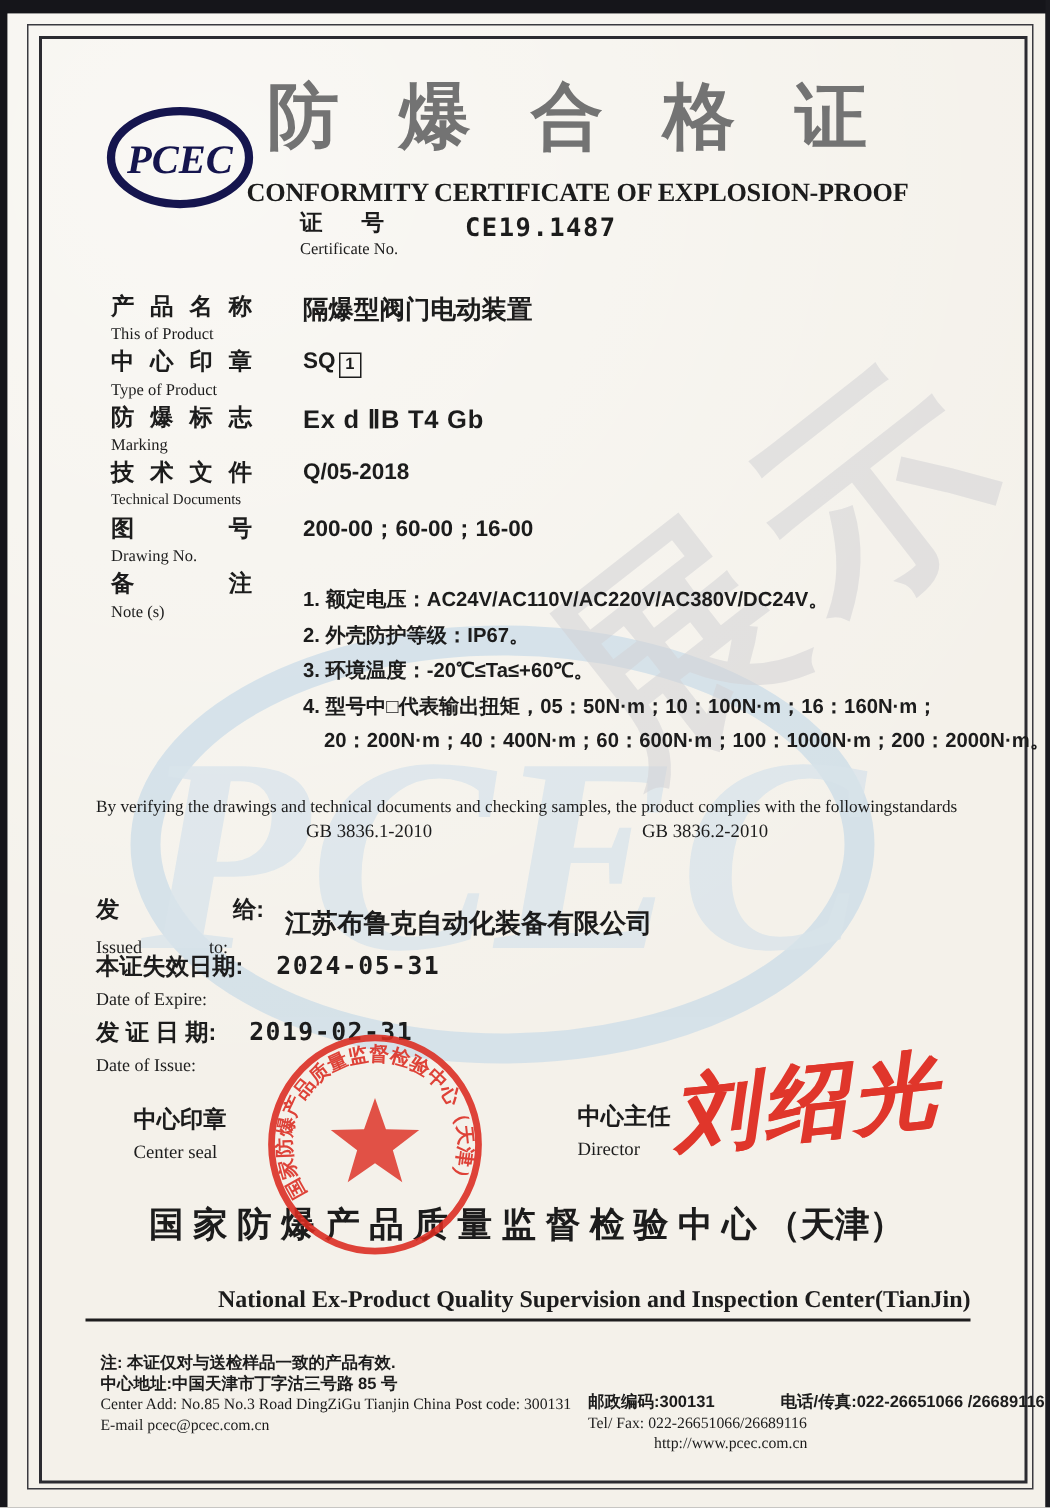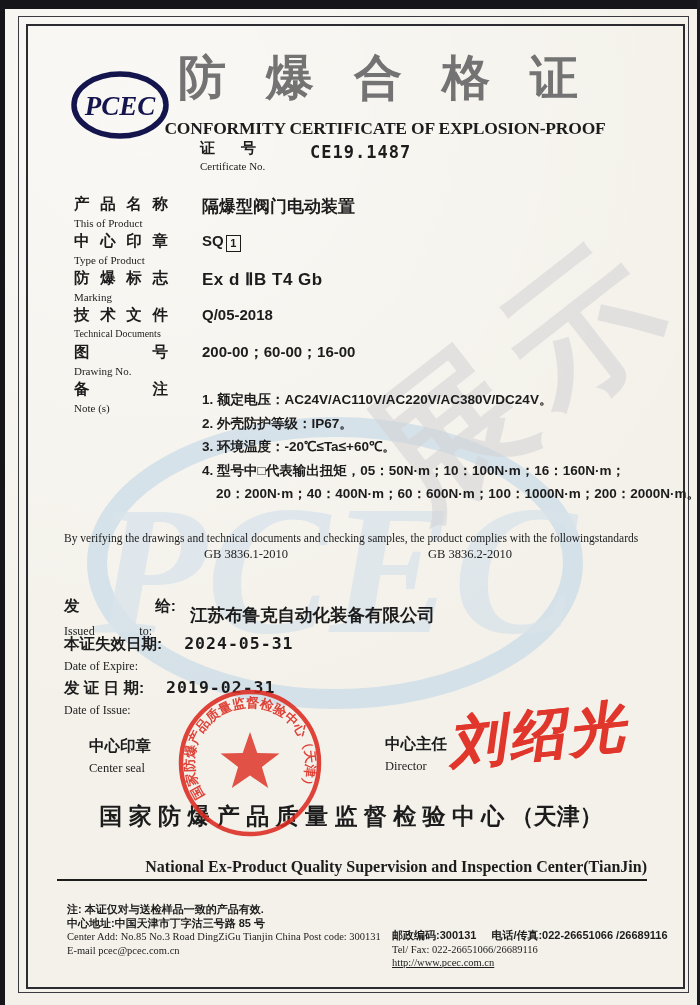--- a/index.html
+++ b/index.html
@@ -86,22 +86,22 @@
   .org2{position:absolute;left:55px;top:830px;width:592px;text-align:center;
         font-size:20.5px;font-weight:bold;letter-spacing:2px;white-space:nowrap;}
   .org3{position:absolute;left:55px;top:858px;width:592px;text-align:right;
         font-family:"Liberation Serif",serif;font-size:16px;font-weight:bold;white-space:nowrap;}
   .rule{position:absolute;left:57px;top:879px;width:590px;height:2px;background:#1d1d1d;}
   
   .fn-left{position:absolute;left:67px;top:903px;line-height:13.5px;}
   .fn-right{position:absolute;left:392px;top:929px;line-height:13.5px;}
   .fn-zh{font-size:11px;font-weight:600;white-space:nowrap;}
   .fn-en{font-family:"Liberation Serif",serif;font-size:10.5px;white-space:nowrap;}
-  .fn-rowA{display:flex;gap:15px;}
-  .fn-url{text-decoration:underline;}
+  .fn-rowA{display:flex;gap:44px;}
+  .fn-url{margin-left:44px;}
   
   .edge-right{position:absolute;right:0;top:0;width:3px;height:100%;background:#1a1a1f;z-index:5;}
 </style>
 </head>
 <body>
 
 <div class="page">
   <div class="paper"></div>
 
   <svg class="wm-svg" width="700" height="1005">

